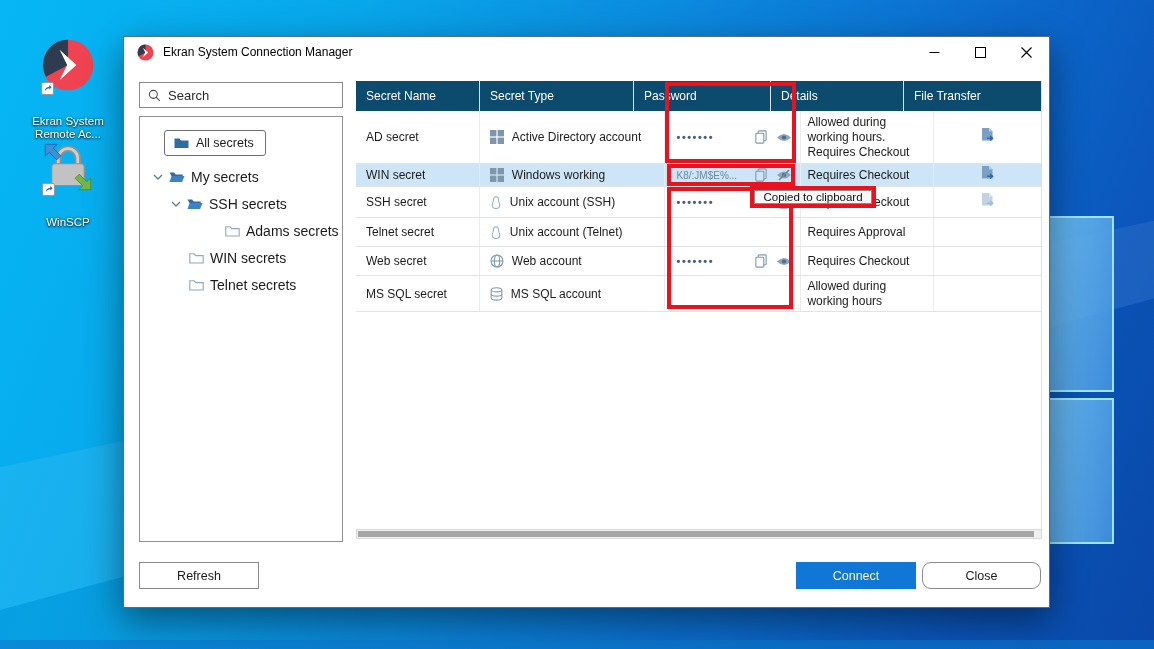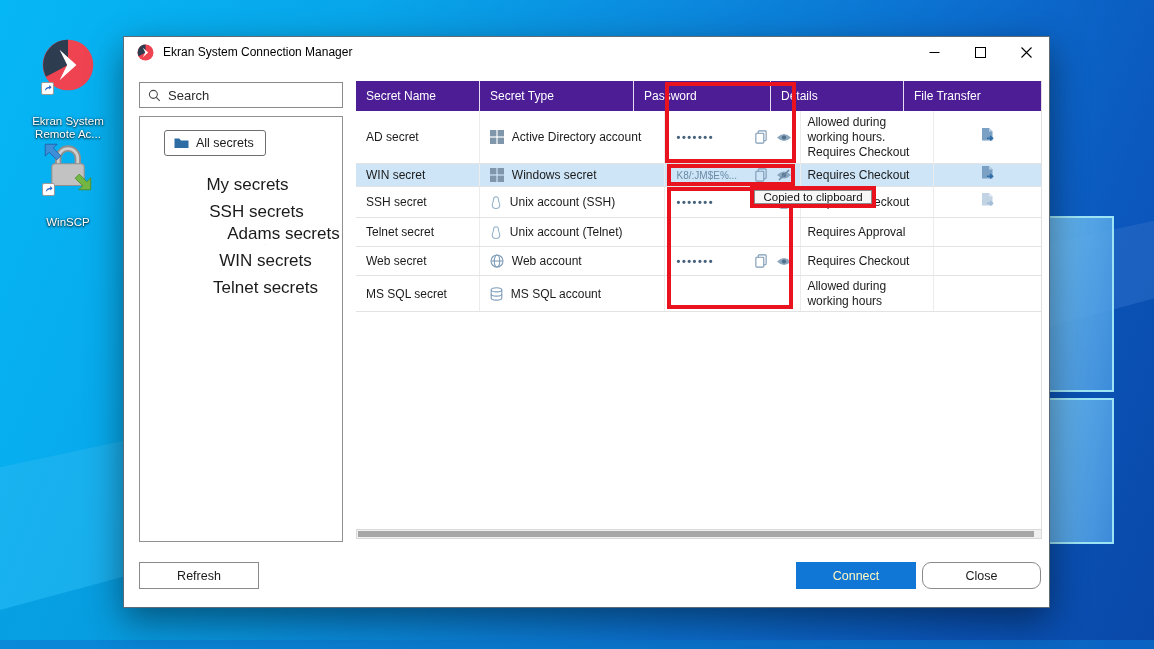--- a/index.html
+++ b/index.html
@@ -41,31 +41,31 @@
 
   
   .searchbox { position:absolute; left:15px; top:45px; width:204px; height:26px; border:1px solid #8a8a8a;
     background:#fff; display:flex; align-items:center; padding-left:8px; gap:7px; }
   .searchbox input { border:none; outline:none; width:150px; font-family:"Liberation Sans",sans-serif; font-size:13px; }
   .searchbox input::placeholder { color:#2b2b2b; opacity:1; }
 
   .treepanel { position:absolute; left:15px; top:79px; width:204px; height:426px; border:1px solid #919191; background:#fff; overflow:hidden; }
   .chip { display:inline-flex; align-items:center; gap:7px; margin:13px 0 0 24px; padding:5px 11px 5px 9px;
     border:1px solid #6f6f6f; border-radius:3px; font-size:12.5px; cursor:pointer; }
-  .titem { display:flex; align-items:center; height:27px; gap:6px; font-size:17px; cursor:pointer;flex-direction:column; }
+  .titem { display:flex; align-items:center; height:27px; gap:6px; font-size:14px; cursor:pointer; }
   .tree-rows { margin-top:7px; }
 
   
   .btn { position:absolute; height:27px; display:flex; align-items:center; justify-content:center;
     font-size:12.5px; cursor:pointer; border:1px solid #8a8a8a; background:#fff; }
   .btn.primary { background:#1177d6; border-color:#1177d6; color:#fef9c3; }
 
   
   .tablewrap { position:absolute; left:232px; top:44px; width:686px; height:458px; background:#fff; border-right:1px solid #e0e0e0; }
-  .thead { display:flex; height:30px; background:#4c1d95; color:#fff; }
+  .thead { display:flex; height:30px; background:#0c4a6e; color:#fff; }
   .th { display:flex; align-items:center; padding-left:10px; font-size:12px; }
   .th + .th { border-left:1px solid rgba(255,255,255,.85); }
   .trow { display:flex; border-bottom:1px solid #e3e3e3; background:#fff; }
   .trow.sel { background:#cde5f7; }
   .c { display:flex; align-items:center; overflow:hidden; }
   .c + .c { border-left:1px solid #ececec; }
   .w-name { width:123px; padding-left:10px; }
   .w-type { width:185px; padding-left:10px; gap:8px; }
   .w-pwd  { width:137px; padding-left:12px; position:relative; }
   .w-det  { width:133px; padding:3px 6px; line-height:15px; }
@@ -279,21 +279,21 @@
         <div class="c w-name">WIN secret</div>
         <div class="c w-type">
           <span class="ticon">
             <svg width="14" height="14" viewBox="0 0 14 14">
                 <rect x="0" y="0" width="6.4" height="6.4" fill="#8096ab"></rect>
                 <rect x="7.6" y="0" width="6.4" height="6.4" fill="#8096ab"></rect>
                 <rect x="0" y="7.6" width="6.4" height="6.4" fill="#8096ab"></rect>
                 <rect x="7.6" y="7.6" width="6.4" height="6.4" fill="#8096ab"></rect>
               </svg>
             </span>
-          <span>Windows secret</span>
+          <span>Windows working</span>
         </div>
         <div class="c w-pwd">
           <span class="pwd-plain">K8/:JM$E%...</span>
           <span class="pwd-icons">
             <span>
               <svg width="14" height="14" viewBox="0 0 15 15">
                   <rect x="4.5" y="1" width="8.5" height="10.5" rx="1" fill="none" stroke="#7e9ab5" stroke-width="1.2"></rect>
                   <rect x="2" y="3.5" width="8.5" height="10.5" rx="1" fill="#cde5f7" stroke="#7e9ab5" stroke-width="1.2"></rect>
                 </svg>
               </span>

